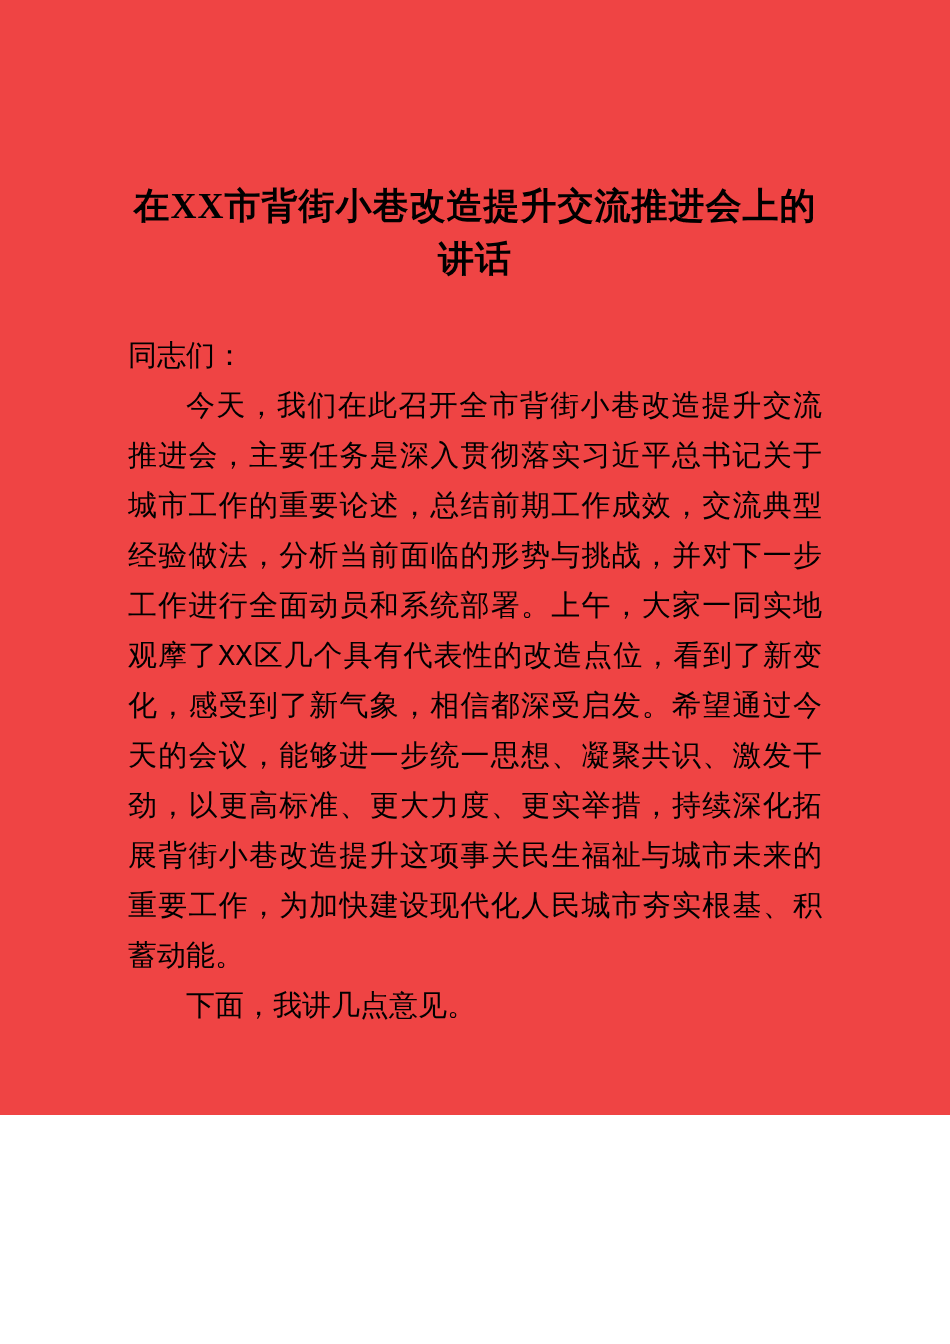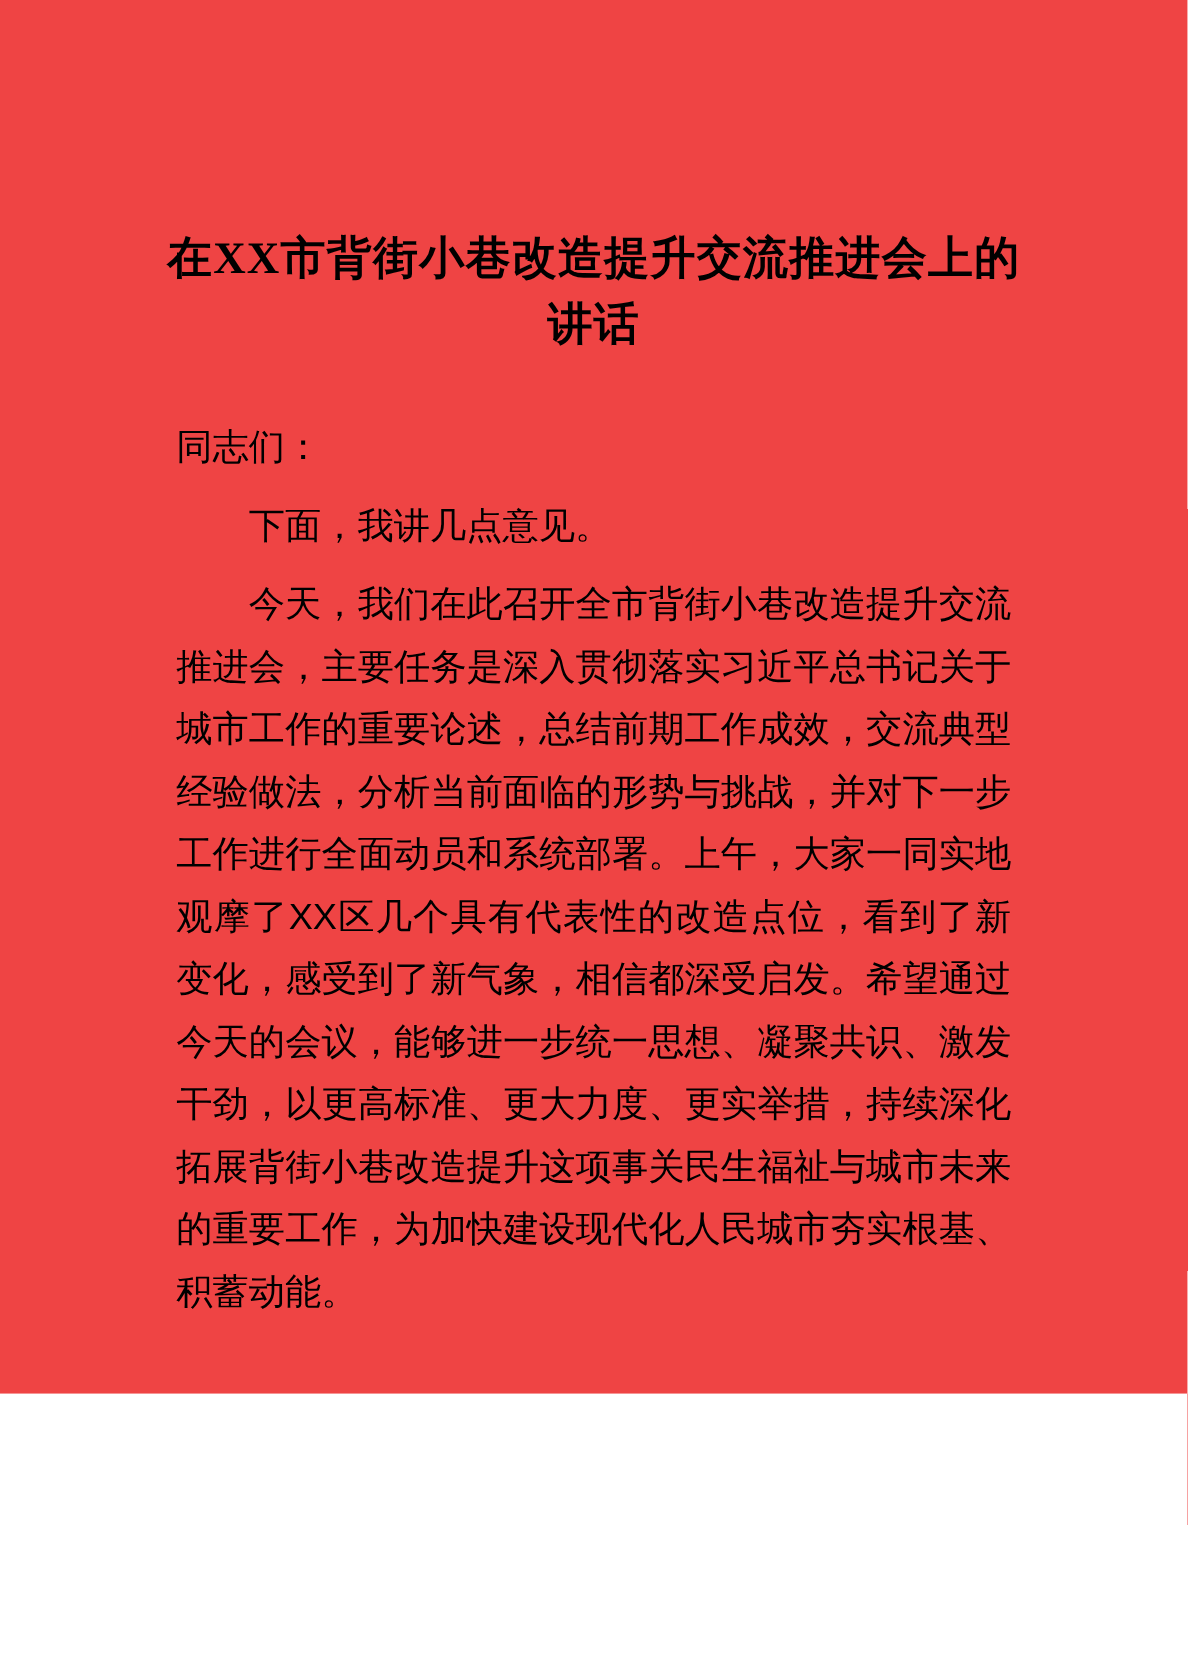--- a/index.html
+++ b/index.html
@@ -21,24 +21,24 @@
   .title {
     font-family: "Liberation Serif", "DejaVu Serif", serif;
     font-size: 36px;
     line-height: 53px;
     font-weight: 700;
     text-align: center;
     margin: 0 0 47px 0;
     letter-spacing: 1px;
   }
   .para {
-    font-family: Liberation Sans, sans-serif;
+    font-family: Liberation Mono, monospace;
     font-size: 29px;
     line-height: 50px;
-    margin: 13px;
+    margin: 0;
     text-align: justify;
     text-justify: inter-ideograph;
     word-break: break-all;
   }
   .salutation {
     text-indent: 0;
   }
   .para.body {
     text-indent: 2em;
   }
@@ -59,20 +59,20 @@
   }
 </style>
 </head>
 <body>
 
 <div class="page">
   <div class="content">
     <h1 class="title">在XX市背街小巷改造提升交流推进会上的讲话</h1>
     <p class="para salutation">同志们：</p>
     <div>
+        <p class="para body">今天，我们在此召开全市背街小巷改造提升交流推进会，主要任务是深入贯彻落实习近平总书记关于城市工作的重要论述，总结前期工作成效，交流典型经验做法，分析当前面临的形势与挑战，并对下一步工作进行全面动员和系统部署。上午，大家一同实地观摩了XX区几个具有代表性的改造点位，看到了新变化，感受到了新气象，相信都深受启发。希望通过今天的会议，能够进一步统一思想、凝聚共识、激发干劲，以更高标准、更大力度、更实举措，持续深化拓展背街小巷改造提升这项事关民生福祉与城市未来的重要工作，为加快建设现代化人民城市夯实根基、积蓄动能。</p>
         <p class="para body">下面，我讲几点意见。</p>
-        <p class="para body">今天，我们在此召开全市背街小巷改造提升交流推进会，主要任务是深入贯彻落实习近平总书记关于城市工作的重要论述，总结前期工作成效，交流典型经验做法，分析当前面临的形势与挑战，并对下一步工作进行全面动员和系统部署。上午，大家一同实地观摩了XX区几个具有代表性的改造点位，看到了新变化，感受到了新气象，相信都深受启发。希望通过今天的会议，能够进一步统一思想、凝聚共识、激发干劲，以更高标准、更大力度、更实举措，持续深化拓展背街小巷改造提升这项事关民生福祉与城市未来的重要工作，为加快建设现代化人民城市夯实根基、积蓄动能。</p>
       </div>
   </div>
   <div class="footer">
     <span class="page-number">— 1 —</span>
   </div>
 </div>
 
 </body></html>

